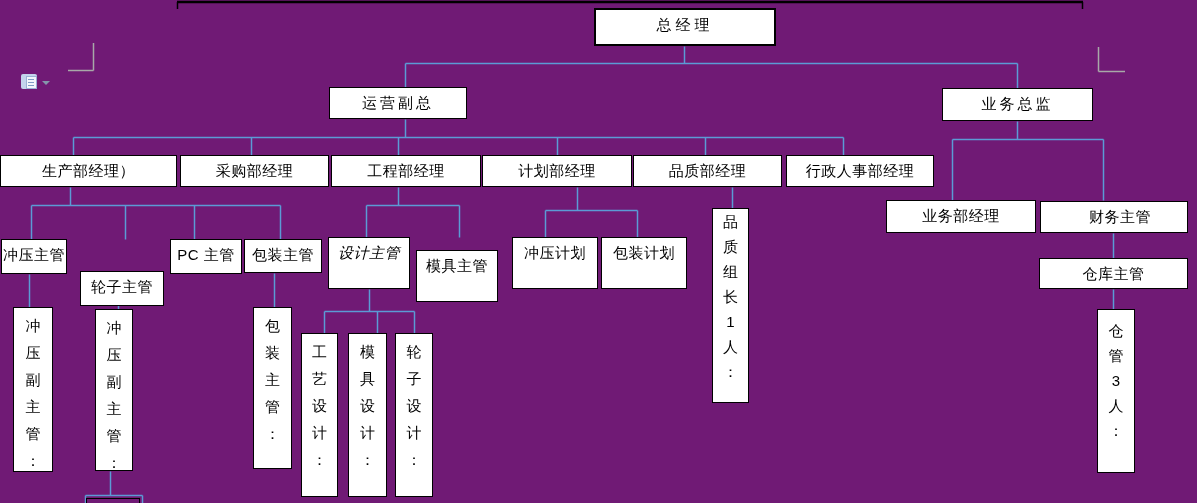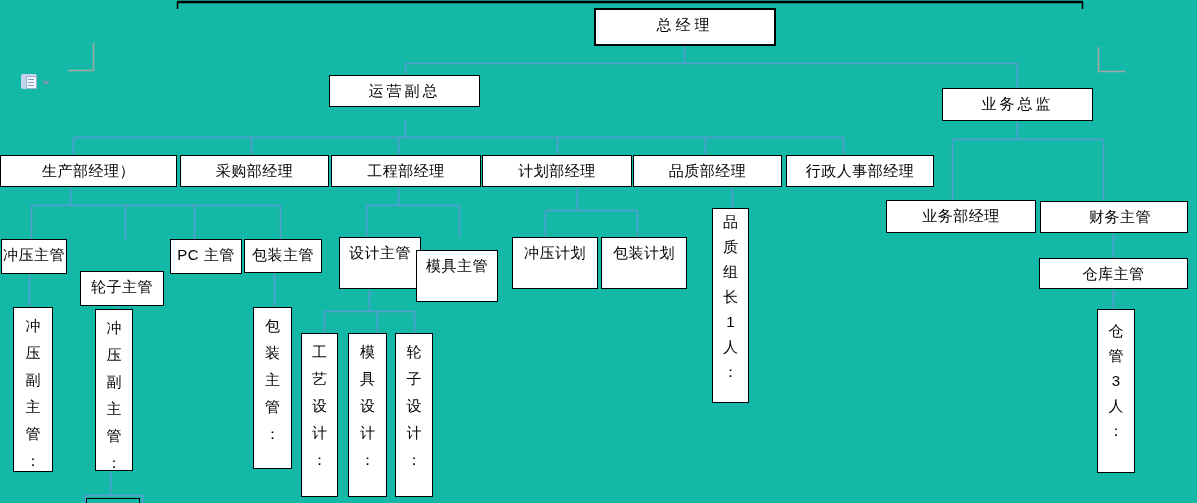--- a/index.html
+++ b/index.html
@@ -1,16 +1,16 @@
 <!DOCTYPE html>
 <html><head>
 <meta charset="utf-8">
 <style>
   html,body{margin:0;padding:0;}
-  #page{position:relative;width:1197px;height:503px;background:#14b8a6;overflow:hidden;
+  #page{position:relative;width:1197px;height:503px;background:#701a75;overflow:hidden;
         font-family:"Liberation Sans",sans-serif;color:#000;}
   svg.lines{position:absolute;left:0;top:0;}
   .box{position:absolute;border:1.5px solid #000;background:#fff;box-sizing:border-box;
        text-align:center;font-size:15px;}
   .box .lbl{display:block;padding-top:6px;letter-spacing:0.5px;}
   .box.thick{border-width:2px;}
   .box.ls4 .lbl{letter-spacing:4px;}
   .box.ls3 .lbl{letter-spacing:3px;}
   .vbox{position:absolute;border:1.5px solid #000;background:#fff;box-sizing:border-box;
         display:flex;flex-direction:column;align-items:center;font-size:15px;padding-top:10px;}
@@ -98,21 +98,21 @@
         <span class="l1"></span>
         <span class="l2"></span>
         <span class="l3"></span>
       </span>
     </span>
   <span class="dd-arrow"></span>
 
   <div class="box thick ls4" style="left:594px;top:8px;width:182px;height:38px;">
       <span class="lbl">总经理</span>
     </div>
-  <div class="box ls3" style="left:329px;top:75px;width:151px;height:32px;">
+  <div class="box ls3" style="left:329px;top:87px;width:138px;height:32px;">
       <span class="lbl">运营副总</span>
     </div>
   <div class="box ls3" style="left:942px;top:88px;width:151px;height:33px;">
       <span class="lbl">业务总监</span>
     </div>
 
   <div class="box" style="left:0px;top:155px;width:177px;height:32px;">
       <span class="lbl">生产部经理）</span>
     </div>
   <div class="box" style="left:180px;top:155px;width:149px;height:32px;">
@@ -146,21 +146,21 @@
     </div>
   <div class="box" style="left:80px;top:239px;width:84px;height:35px;margin-top:32px;">
       <span class="lbl">轮子主管</span>
     </div>
   <div class="box" style="left:170px;top:239px;width:72px;height:35px;">
       <span class="lbl">PC 主管</span>
     </div>
   <div class="box" style="left:244px;top:239px;width:78px;height:34px;">
       <span class="lbl">包装主管</span>
     </div>
-  <div class="box" style="left:339px;top:237px;width:82px;height:52px;">
+  <div class="box" style="left:328px;top:237px;width:82px;height:52px;font-style:italic;">
       <span class="lbl">设计主管</span>
     </div>
   <div class="box" style="left:416px;top:250px;width:82px;height:52px;">
       <span class="lbl">模具主管</span>
     </div>
   <div class="box" style="left:512px;top:237px;width:86px;height:52px;">
       <span class="lbl">冲压计划</span>
     </div>
   <div class="box" style="left:601px;top:237px;width:86px;height:52px;">
       <span class="lbl">包装计划</span>

